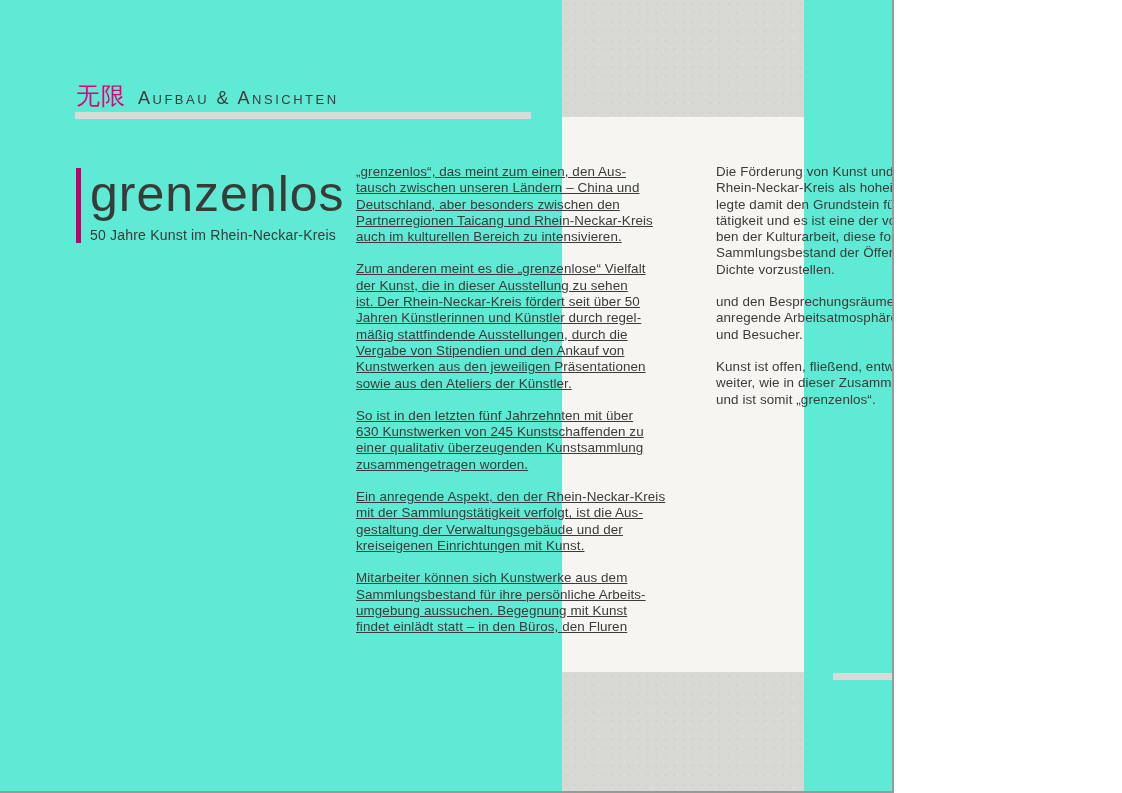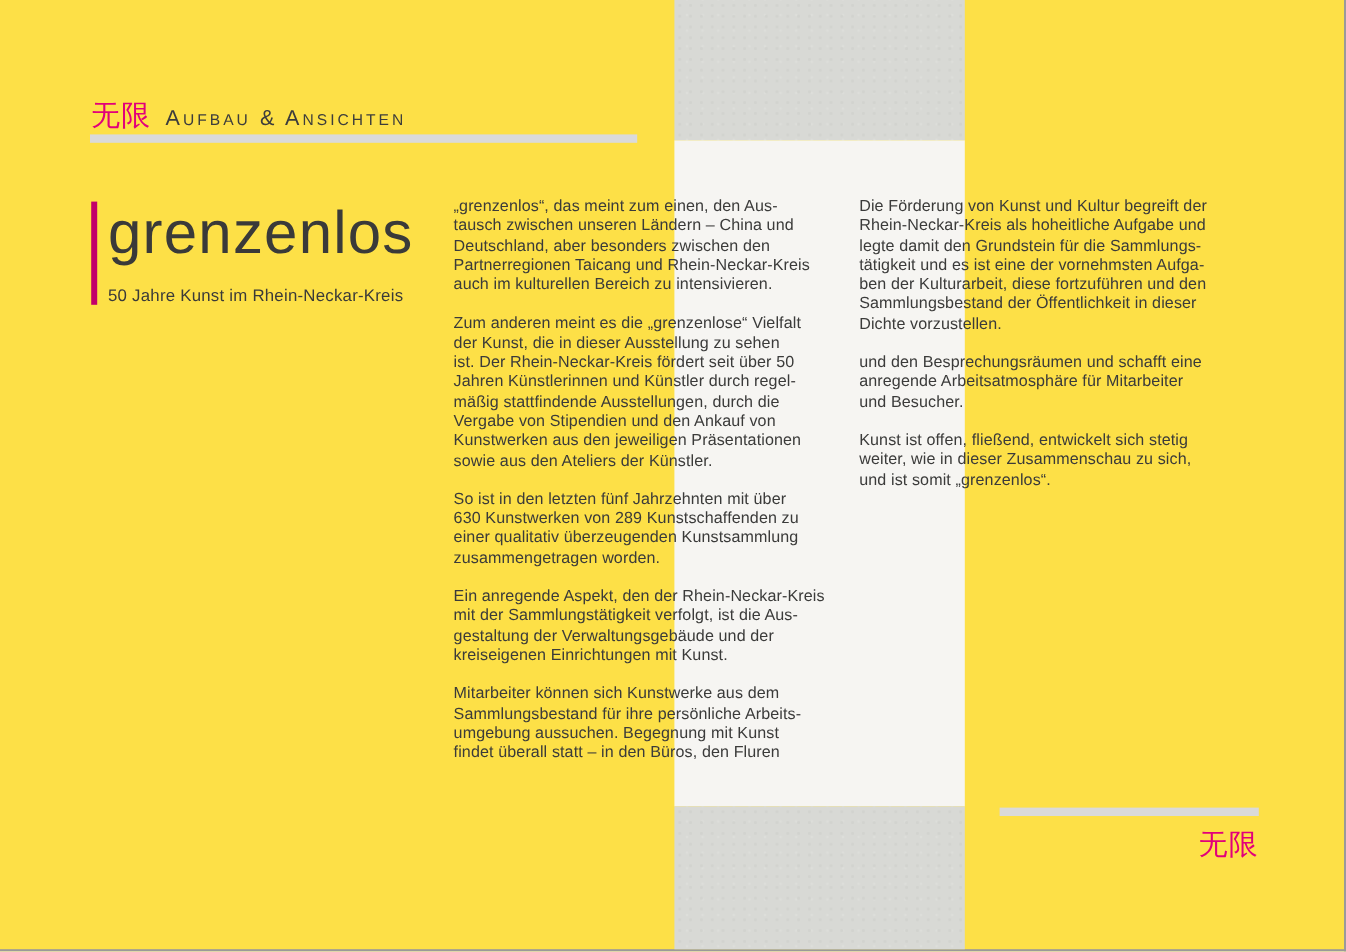--- a/index.html
+++ b/index.html
@@ -1,19 +1,19 @@
 <!DOCTYPE html>
 <html><head>
 <meta charset="utf-8">
 <style>
   html,body{margin:0;padding:0;background:#fff;}
   .page{
     position:relative;
-    width:1122px;height:793px;
-    background:#fde047;
+    width:894px;height:793px;
+    background:#5eead4;
     box-sizing:border-box;
     border-right:2px solid #9a9a9a;
     border-bottom:2px solid #9a9a9a;
     overflow:hidden;
     font-family:"Liberation Sans", sans-serif;
     color:#3b3b3a;
   }
   
   .band{position:absolute;left:562px;width:242px;z-index:0;}
   .band-textured{
@@ -39,25 +39,25 @@
   }
   .header-rule{position:absolute;left:75px;top:112px;width:456px;height:7px;background:#dadada;}
 
   
   .title-block{position:absolute;left:76px;top:168px;display:flex;gap:9px;}
   .title-accent{width:5px;background:#c20069;}
   .page-title{
     font-size:50px;line-height:52px;font-weight:300;color:#3a3a39;
     letter-spacing:1px;margin:0;
   }
-  .page-subtitle{font-size:14px;color:#3a3a39;margin-top:18px;letter-spacing:.2px;}
+  .page-subtitle{font-size:14px;color:#3a3a39;margin-top:7px;letter-spacing:.2px;}
 
   
   .col{position:absolute;top:164px;}
-  .col-left{left:378px;width:336px;}
+  .col-left{left:356px;width:336px;text-decoration:underline;}
   .col-right{left:716px;width:336px;}
   .col p{
     margin:0 0 16px 0;
     font-size:13.4px;line-height:16.3px;
     white-space:pre-line;
     color:#3b3b3a;
     letter-spacing:.1px;
   }
 
   
@@ -98,31 +98,31 @@
 auch im kulturellen Bereich zu intensivieren.</p>
       <p>Zum anderen meint es die „grenzenlose“ Vielfalt
 der Kunst, die in dieser Ausstellung zu sehen
 ist. Der Rhein-Neckar-Kreis fördert seit über 50
 Jahren Künstlerinnen und Künstler durch regel-
 mäßig stattfindende Ausstellungen, durch die
 Vergabe von Stipendien und den Ankauf von
 Kunstwerken aus den jeweiligen Präsentationen
 sowie aus den Ateliers der Künstler.</p>
       <p>So ist in den letzten fünf Jahrzehnten mit über
-630 Kunstwerken von 289 Kunstschaffenden zu
+630 Kunstwerken von 245 Kunstschaffenden zu
 einer qualitativ überzeugenden Kunstsammlung
 zusammengetragen worden.</p>
       <p>Ein anregende Aspekt, den der Rhein-Neckar-Kreis
 mit der Sammlungstätigkeit verfolgt, ist die Aus-
 gestaltung der Verwaltungsgebäude und der
 kreiseigenen Einrichtungen mit Kunst.</p>
       <p>Mitarbeiter können sich Kunstwerke aus dem
 Sammlungsbestand für ihre persönliche Arbeits-
 umgebung aussuchen. Begegnung mit Kunst
-findet überall statt – in den Büros, den Fluren</p>
+findet einlädt statt – in den Büros, den Fluren</p>
     </div>
 
     <div class="col col-right">
       <p>Die Förderung von Kunst und Kultur begreift der
 Rhein-Neckar-Kreis als hoheitliche Aufgabe und
 legte damit den Grundstein für die Sammlungs-
 tätigkeit und es ist eine der vornehmsten Aufga-
 ben der Kulturarbeit, diese fortzuführen und den
 Sammlungsbestand der Öffentlichkeit in dieser
 Dichte vorzustellen.</p>

